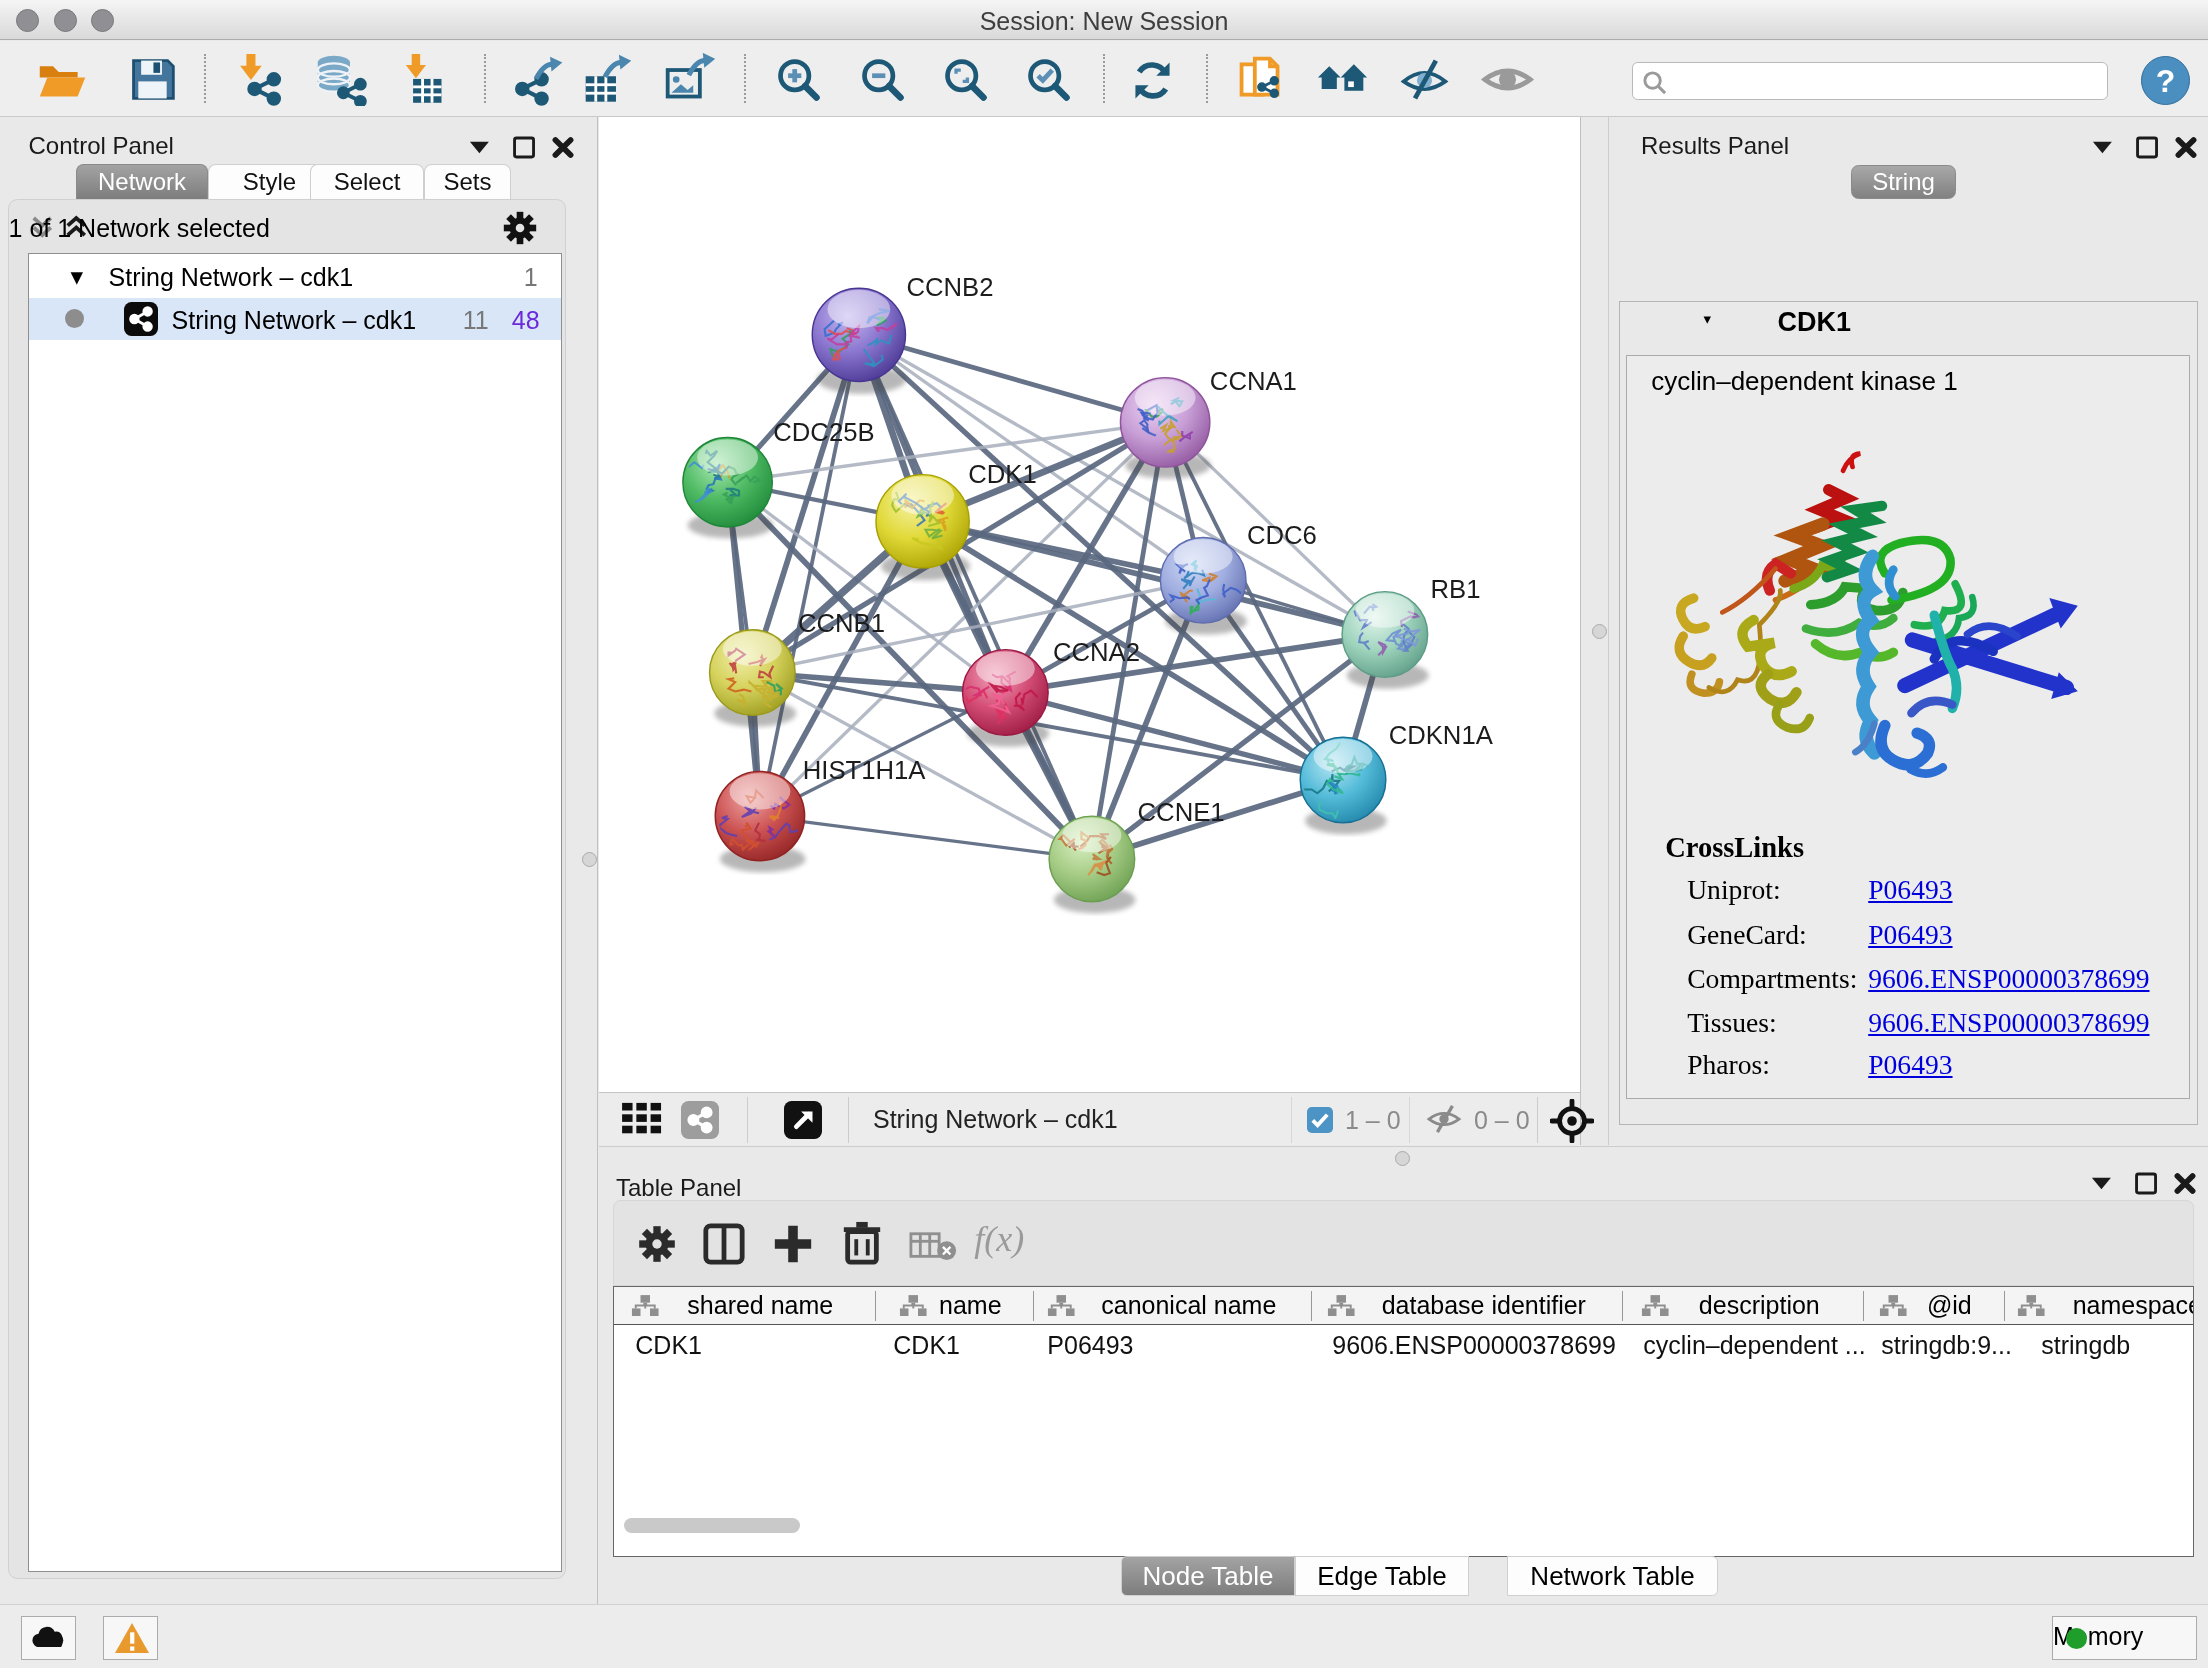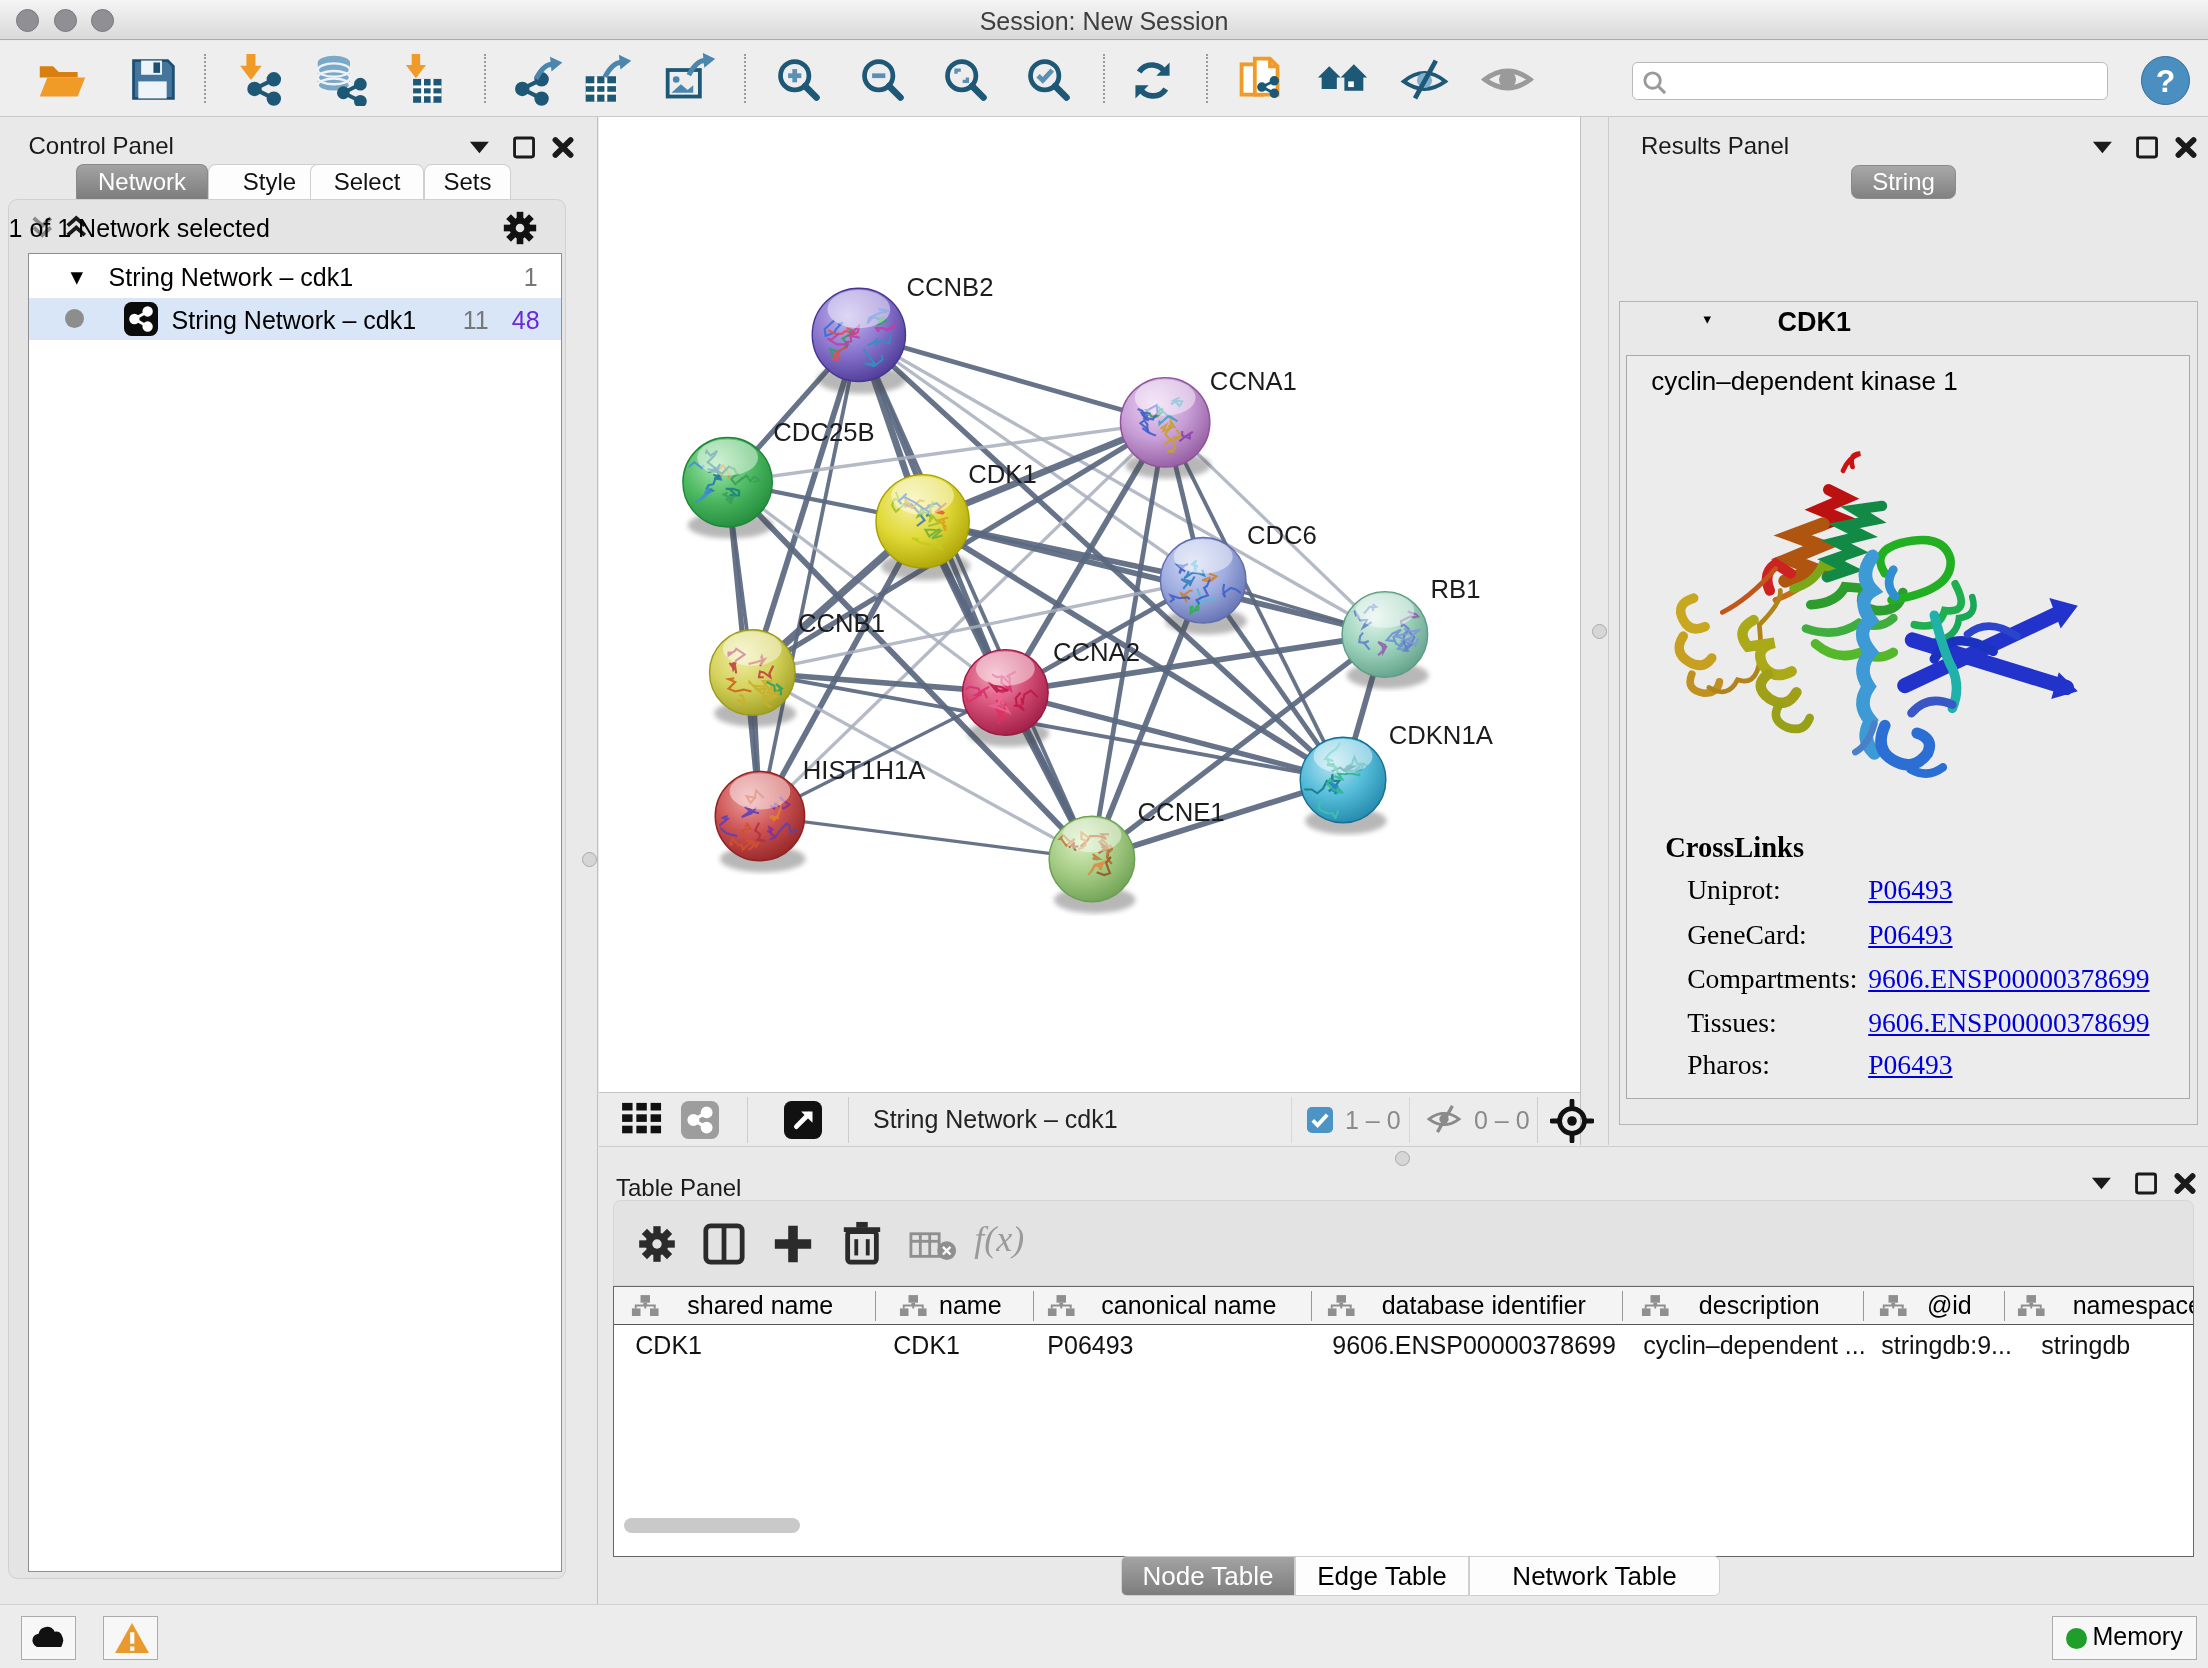--- a/index.html
+++ b/index.html
@@ -896,38 +896,38 @@
     <div class="td" style="left:279px">CDK1</div>
     <div class="td" style="left:433px">P06493</div>
     <div class="td" style="left:718px">9606.ENSP00000378699</div>
     <div class="td" style="left:1029px">cyclin–dependent ...</div>
     <div class="td" style="left:1267px">stringdb:9...</div>
     <div class="td" style="left:1427px">stringdb</div>
     <div id="tp-hscroll"></div>
   </div>
   <div class="btab sel" style="left:522px;width:174px;border-radius:5.7px 0 0 5.7px">Node Table</div>
   <div class="btab" style="left:696px;width:174px">Edge Table</div>
-  <div class="btab" style="left:870px;width:251px;border-radius:0 5.7px 5.7px 0">Network Table</div>
+  <div class="btab" style="left:908px;width:211px;border-radius:0 5.7px 5.7px 0">Network Table</div>
 </div>
 
 <div id="statusbar" class="abs">
   <div class="sbtn" style="left:21px;width:55px">
       <svg style="position:absolute;left:7.6px;top:7.6px" width="38" height="27" viewBox="0 0 40 28">
         <path d="M10 24 a7 7 0 0 1 -1 -14 a9 9 0 0 1 17 -2 a6.5 6.5 0 0 1 6 11 l1 5 z" fill="#111"></path>
         <circle cx="28" cy="17" r="7" fill="#111"></circle>
         <rect x="6" y="17" width="28" height="7" rx="3.5" fill="#111"></rect>
       </svg>
     </div>
   <div class="sbtn" style="left:103px;width:55px">
       <svg style="position:absolute;left:8.6px;top:4.8px" width="38" height="34" viewBox="0 0 40 36">
         <path d="M20 2 L38 34 H2 z" fill="#e89a2e"></path>
         <rect x="18" y="12" width="4.5" height="12" fill="#fff"></rect>
         <rect x="18" y="27" width="4.5" height="4.5" fill="#fff"></rect>
       </svg>
     </div>
-  <div class="sbtn" style="left:2052px;width:145px;font-size:25px;text-align:right;padding:5.7px 13.3px 0 0">
+  <div class="sbtn" style="left:2052px;width:145px;font-size:25px;padding:5.7px 13.3px 0 0">
     <span style="position:absolute;left:13.3px;top:11.4px;width:21px;height:21px;border-radius:50%;background:#1f9e2c"></span>Memory</div>
 </div>
 
 <div style="position:absolute;left:582px;top:852px;width:15px;height:15px;border-radius:50%;background:#d6d6d6;border:1px solid #aaa;z-index:5"></div>
 <div style="position:absolute;left:1592px;top:624px;width:15px;height:15px;border-radius:50%;background:#d6d6d6;border:1px solid #aaa;z-index:5"></div>
 <div style="position:absolute;left:1395px;top:1151px;width:15px;height:15px;border-radius:50%;background:#d6d6d6;border:1px solid #aaa;z-index:5"></div>
 
 
 </body></html>

